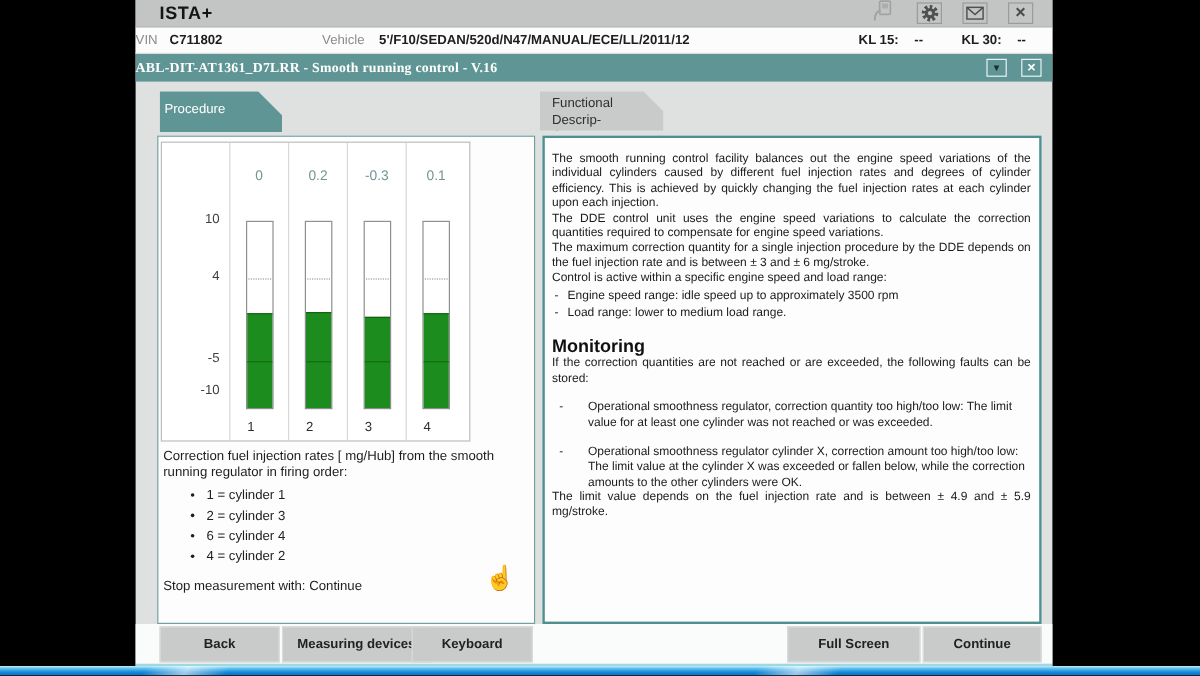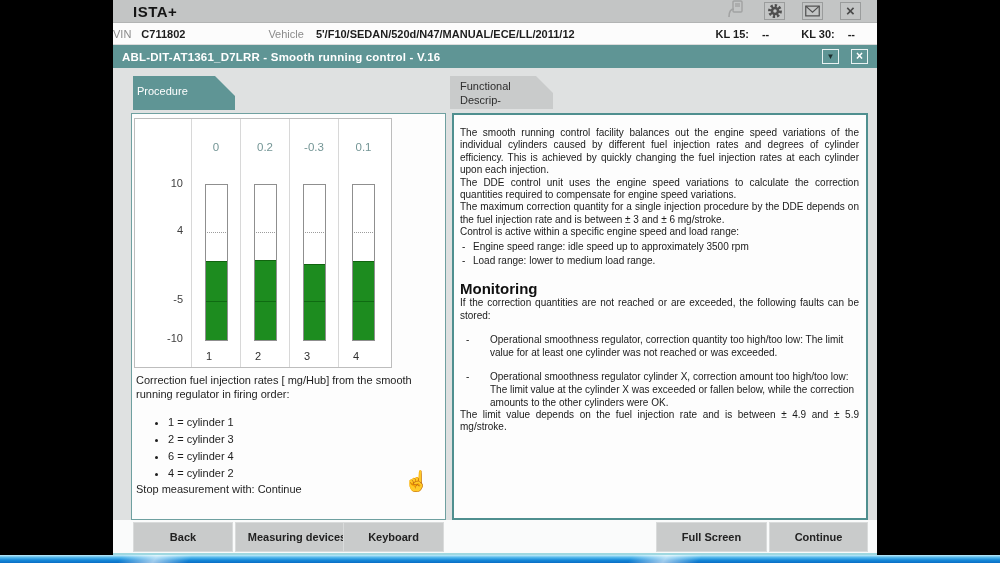--- a/index.html
+++ b/index.html
@@ -28,21 +28,21 @@
   .veh-label{margin-left:83px;}
   .veh-value{margin-left:12px;}
   .kl-group{margin-left:auto;display:flex;align-items:center;margin-right:22px;}
   .kl15-v{margin-left:13px;}
   .kl30-l{margin-left:32px;}
   .kl30-v{margin-left:13px;}
 
   
   .taskbar{position:absolute;top:45px;left:0;right:0;height:23px;background:#5f9595;color:#fff;
            display:flex;align-items:center;font-size:11.5px;font-weight:bold;}
-  .task-title{margin-left:9px;letter-spacing:.2px;}
+  .task-title{letter-spacing:.2px;font-family:Liberation Serif, serif;}
   .task-icons{margin-left:auto;margin-right:9px;display:flex;gap:12px;align-items:center;}
   .tk-box{width:17px;height:15px;border:1px solid #e9f2f2;display:flex;align-items:center;
           justify-content:center;box-sizing:border-box;color:#fff;}
   .tk-box .tri{font-size:8px;color:#1c2e2e;line-height:1;}
   .tk-box .x{font-size:12px;line-height:1;margin-top:-1px;}
 
   
   .tab{position:absolute;box-sizing:border-box;cursor:default;}
   .tab-active{left:20px;top:76px;width:102px;height:34px;background:#5f9595;color:#fff;
               font-size:11px;padding:9px 0 0 4px;
@@ -66,21 +66,21 @@
   .bar-val{position:absolute;top:22px;left:0;width:100%;text-align:center;color:#739595;font-size:11.5px;}
   .bar-outline{position:absolute;left:13px;top:65px;width:21px;height:155px;border:1px solid #8f8f8f;
                background:#fff;box-sizing:content-box;}
   .limit-line{position:absolute;left:1px;right:1px;border-top:1px dotted #9c9c9c;}
   .bar-fill{position:absolute;bottom:0;left:0;right:0;background:#1d8c1f;border-top:1px solid #11640f;}
   .mid-line{position:absolute;left:0;right:0;border-top:1px solid #0f6b12;}
   .xlab{position:absolute;bottom:5px;left:14px;font-size:11px;color:#2e2e2e;}
 
   
   .caption{position:absolute;top:259px;left:4px;right:3px;font-size:11px;color:#1e1e1e;line-height:1.28;}
-  .cyl-list{position:absolute;top:293px;left:0;margin:9px;padding-left:27px;}
+  .cyl-list{position:absolute;top:293px;left:0;margin:0;padding-left:40px;}
   .cyl-list li{font-size:11px;color:#1e1e1e;margin-bottom:5px;}
   .stop-text{position:absolute;top:369px;left:4px;font-size:11px;color:#1e1e1e;}
   .hand-icon{position:absolute;right:16px;top:355px;font-size:20px;color:#93a0a0;}
 
   
   .panel-right p{margin:0;font-size:10px;color:#1a1a1a;line-height:1.24;text-align:justify;}
   .panel-right p.nj{text-align:left;}
   .dash-row{display:flex;font-size:10px;color:#1a1a1a;line-height:1.24;margin-top:2px;}
   .dash-row .dash{width:13px;flex:none;padding-left:2px;box-sizing:border-box;}
   .dash-row .txt{flex:1;}
@@ -175,21 +175,21 @@
       <div>Functional Descrip-</div>
       <div>tion</div>
     </div>
 
     <div class="panel panel-left">
       <div class="chart">
         <div class="axis-col">
             <span class="ytick" style="top: 58px;">10</span>
             <span class="ytick" style="top: 104.5px;">4</span>
             <span class="ytick" style="top: 174.25px;">-5</span>
-            <span class="ytick" style="top: 213px; text-align: center;">-10</span>
+            <span class="ytick" style="top: 200px; text-align: center;">-10</span>
           </div>
 
       <div class="bar-col">
             <span class="bar-val">0</span>
             <div class="bar-outline">
               <div class="limit-line" style="top:47px"></div>
               <div class="bar-fill" style="height:78px;background:#1d8c1f"></div>
               <div class="mid-line" style="top:116px"></div>
             </div>
             <span class="xlab">1</span>

